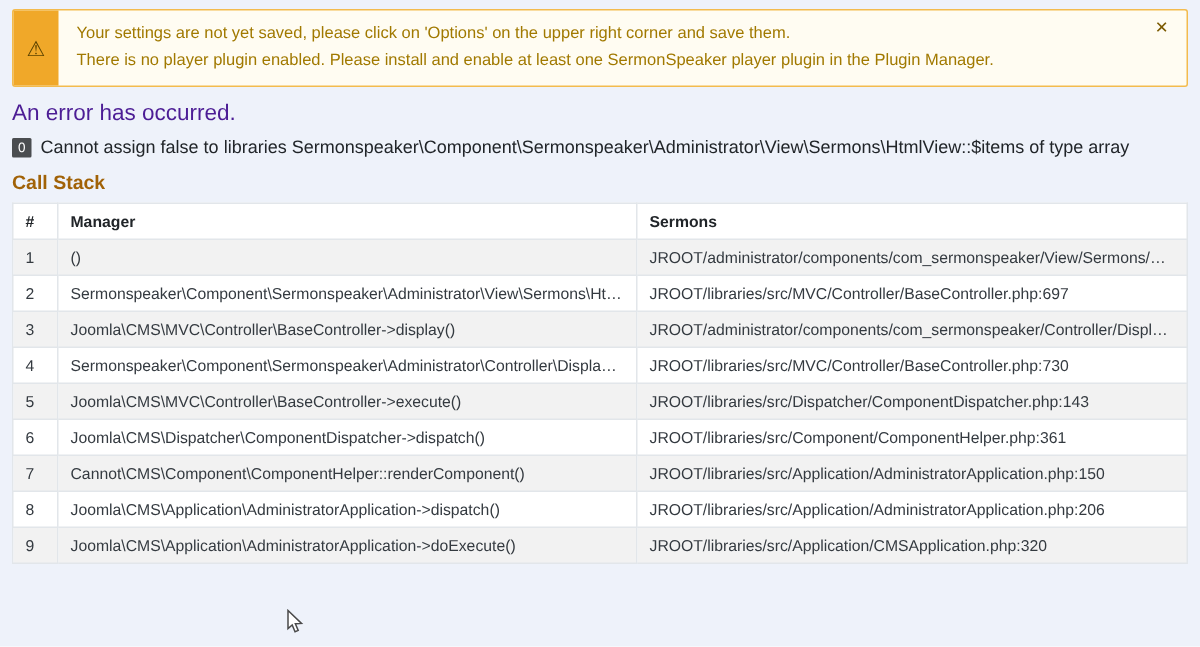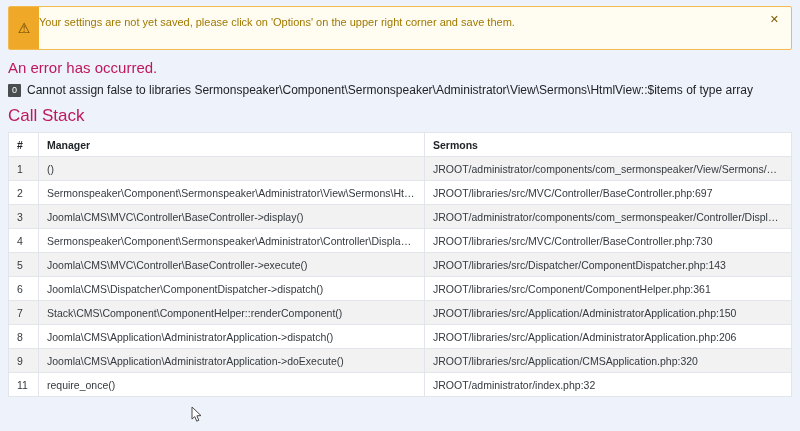--- a/index.html
+++ b/index.html
@@ -21,50 +21,50 @@
     position:relative;
     min-height:42px;
     border-radius:2px;
   }
   .alert-band{
     flex:0 0 30px;
     background:#f0a829;
     display:flex;align-items:center;justify-content:center;
   }
   .alert-band .tri{color:#5b4300;font-size:14px;line-height:1;}
-  .alert-body{padding:5px 28px 6px 0;flex:1;}
+  .alert-body{padding:5px 28px 6px 12px;flex:1;}
   .alert-line{
     font-size:11px;color:#a17900;
     margin:3px 0;line-height:15px;
   }
   .alert-close{
     position:absolute;top:7px;right:12px;
     color:#7c5a00;font-size:11px;font-weight:bold;
     cursor:pointer;line-height:1;background:none;border:none;padding:0;
     font-family:inherit;
   }
 
   
   .error-title{
-    font-size:15px;font-weight:400;color:#be185d;
+    font-size:15px;font-weight:400;color:#4c1d95;
     margin:9px 0 7px 0;
   }
   .error-line{
     display:flex;align-items:center;gap:6px;
     font-size:12px;color:#212529;
     margin:0 0 4px 0;
   }
   .error-code{
     background:#4a4d50;color:#ffffff;
     font-size:9px;line-height:13px;
     padding:0 4px;border-radius:1px;
     display:inline-block;
   }
   .callstack-title{
-    font-size:17px;font-weight:400;color:#be185d;
+    font-size:13px;font-weight:700;color:#a16207;
     margin:9px 0 6px 0;
   }
 
   
   table.stack{
     width:100%;border-collapse:collapse;
     background:#ffffff;
     font-size:10.5px;color:#343a40;
     table-layout:fixed;
   }
@@ -86,20 +86,21 @@
 <body>
 
 <div class="page">
 
   <div class="alert">
     <div class="alert-band">
       <span class="tri">⚠</span>
     </div>
     <div class="alert-body">
       <p class="alert-line">Your settings are not yet saved, please click on 'Options' on the upper right corner and save them.</p>
+      <p class="alert-line">There is no player plugin enabled. Please install and enable at least one SermonSpeaker player plugin in the Plugin Manager.</p>
     </div>
     <button class="alert-close">✕</button>
   </div>
 
   <h1 class="error-title">An error has occurred.</h1>
 
   <div class="error-line">
     <span class="error-code">0</span>
     <span>Cannot assign false to libraries Sermonspeaker\Component\Sermonspeaker\Administrator\View\Sermons\HtmlView::$items of type array</span>
   </div>
@@ -145,37 +146,32 @@
           <td>Joomla\CMS\MVC\Controller\BaseController-&gt;execute()</td>
           <td>JROOT/libraries/src/Dispatcher/ComponentDispatcher.php:143</td>
         </tr>
         <tr>
           <td>6</td>
           <td>Joomla\CMS\Dispatcher\ComponentDispatcher-&gt;dispatch()</td>
           <td>JROOT/libraries/src/Component/ComponentHelper.php:361</td>
         </tr>
         <tr>
           <td>7</td>
-          <td>Stack\CMS\Component\ComponentHelper::renderComponent()</td>
+          <td>Cannot\CMS\Component\ComponentHelper::renderComponent()</td>
           <td>JROOT/libraries/src/Application/AdministratorApplication.php:150</td>
         </tr>
         <tr>
           <td>8</td>
           <td>Joomla\CMS\Application\AdministratorApplication-&gt;dispatch()</td>
           <td>JROOT/libraries/src/Application/AdministratorApplication.php:206</td>
         </tr>
         <tr>
           <td>9</td>
           <td>Joomla\CMS\Application\AdministratorApplication-&gt;doExecute()</td>
           <td>JROOT/libraries/src/Application/CMSApplication.php:320</td>
-        </tr>
-        <tr>
-          <td>11</td>
-          <td>require_once()</td>
-          <td>JROOT/administrator/index.php:32</td>
         </tr>
       </tbody>
   </table>
 
 </div>
 
 <div class="cursor">
   <svg width="12" height="17" viewBox="0 0 12 17">
     <path d="M1,1 L1,13 L3.8,10.6 L5.7,15.2 L7.8,14.3 L5.9,9.8 L10,9.6 Z" fill="#ffffff" stroke="#4a4a4a" stroke-width="1"></path>
   </svg>

